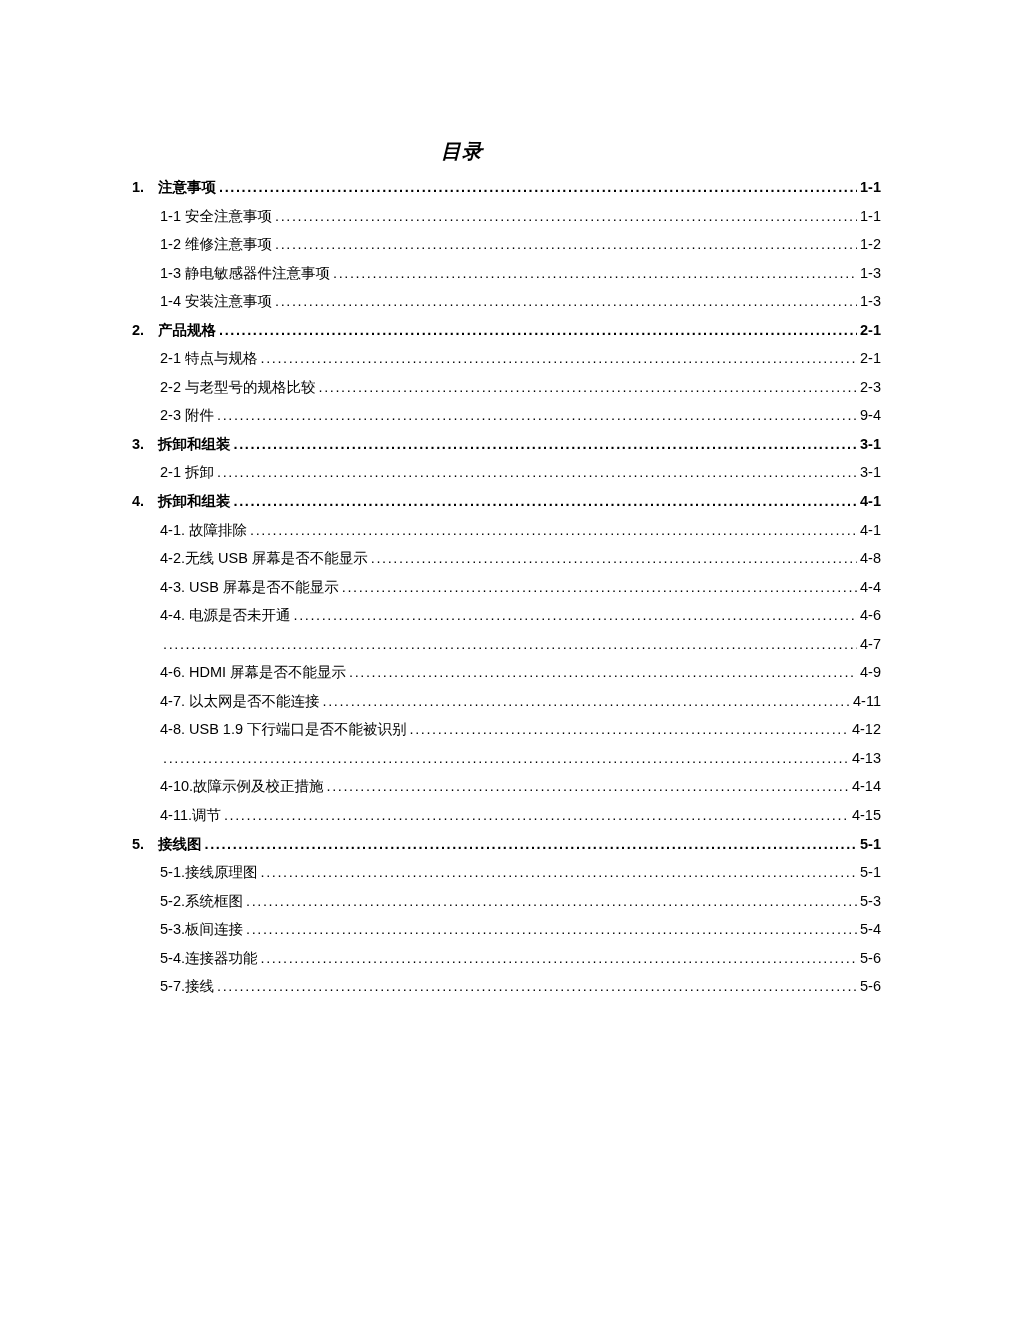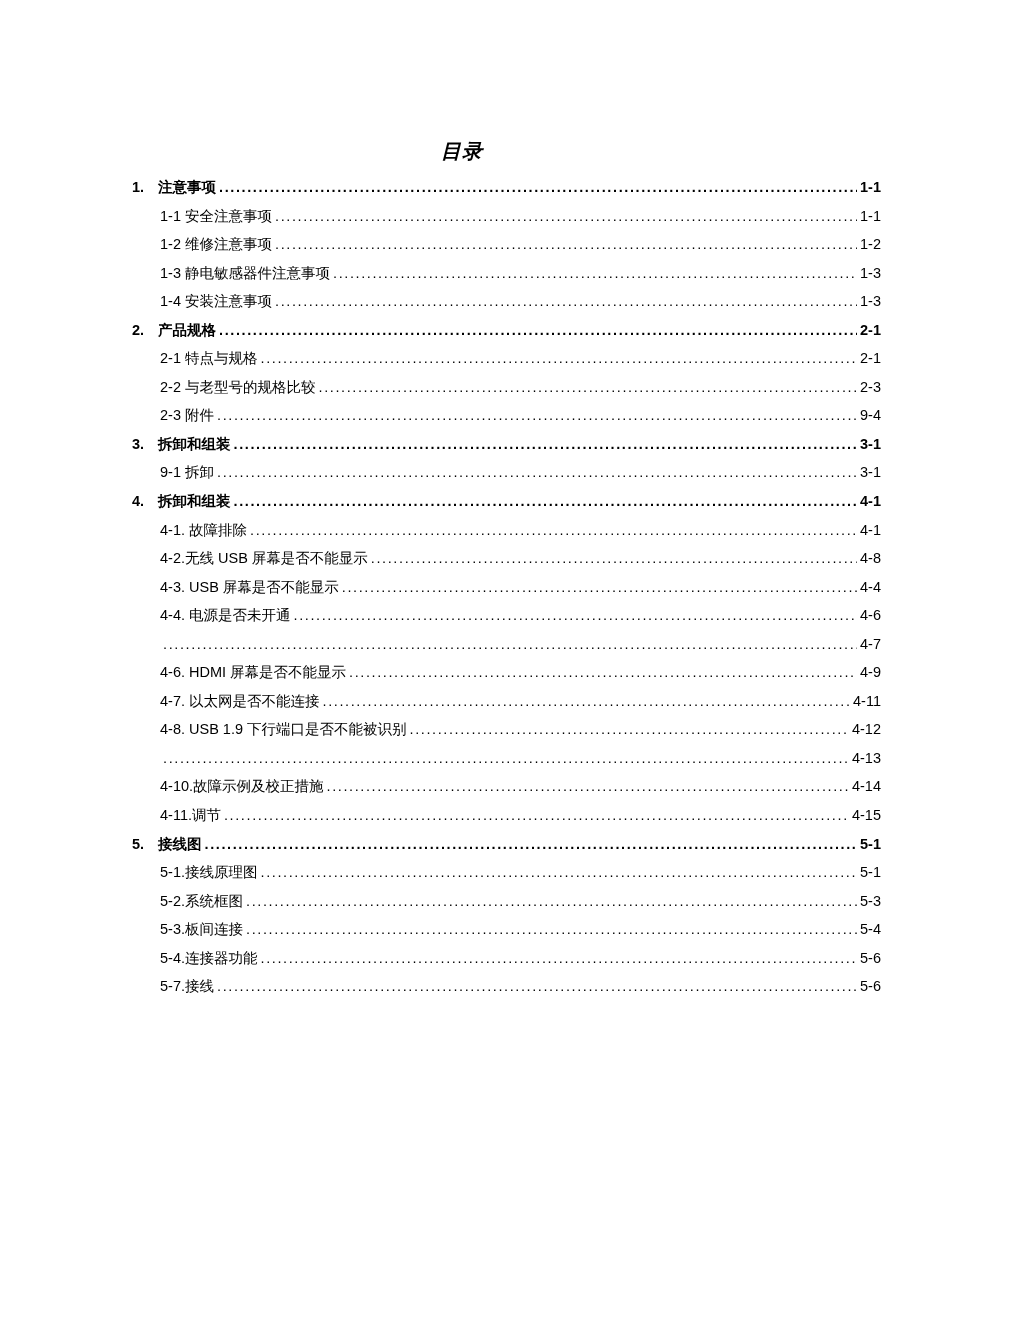--- a/index.html
+++ b/index.html
@@ -127,21 +127,21 @@
         <span class="toc-dots">................................................................................................................................................................................................................................................</span>
         <span class="toc-page">9-4</span>
       </div>
       <div class="toc-row level-1">
         <span class="toc-num">3.</span>
         <span class="toc-label">拆卸和组装</span>
         <span class="toc-dots">................................................................................................................................................................................................................................................</span>
         <span class="toc-page">3-1</span>
       </div>
       <div class="toc-row level-2">
-        <span class="toc-label">9-1 拆卸</span>
+        <span class="toc-label">2-1 拆卸</span>
         <span class="toc-dots">................................................................................................................................................................................................................................................</span>
         <span class="toc-page">3-1</span>
       </div>
       <div class="toc-row level-1">
         <span class="toc-num">4.</span>
         <span class="toc-label">拆卸和组装</span>
         <span class="toc-dots">................................................................................................................................................................................................................................................</span>
         <span class="toc-page">4-1</span>
       </div>
       <div class="toc-row level-2">

